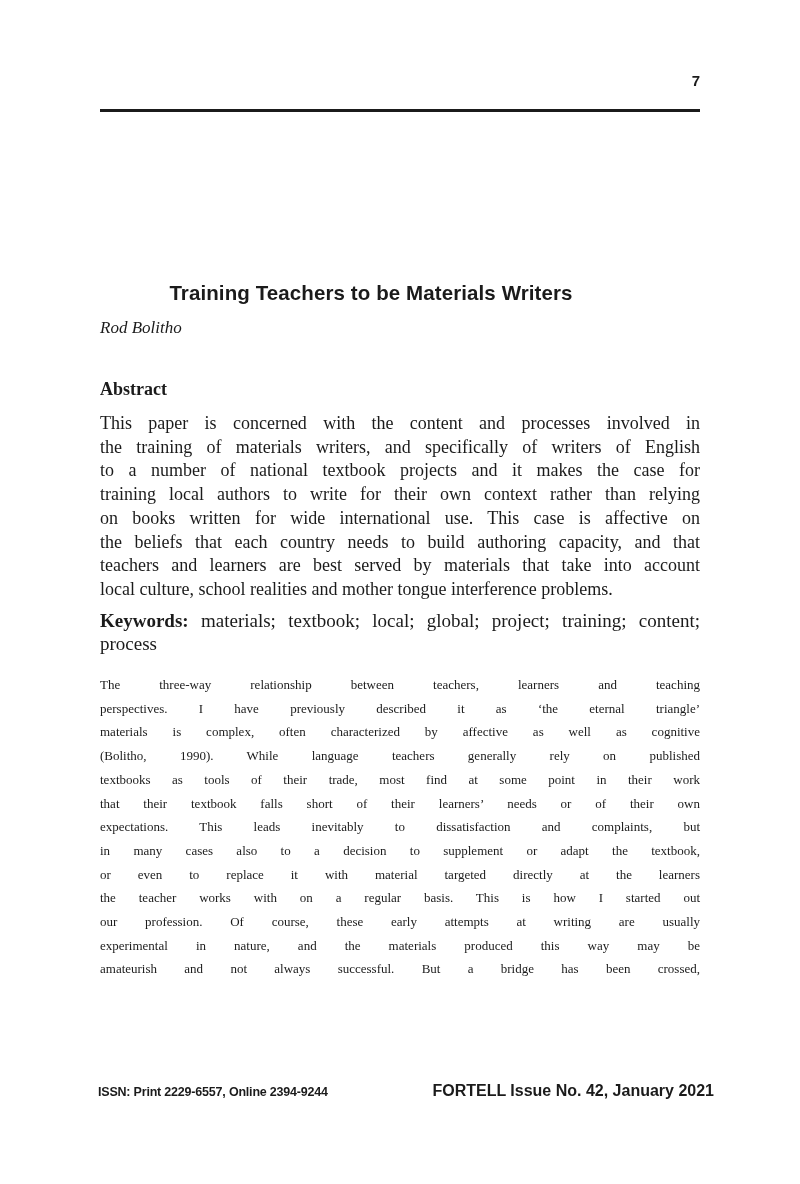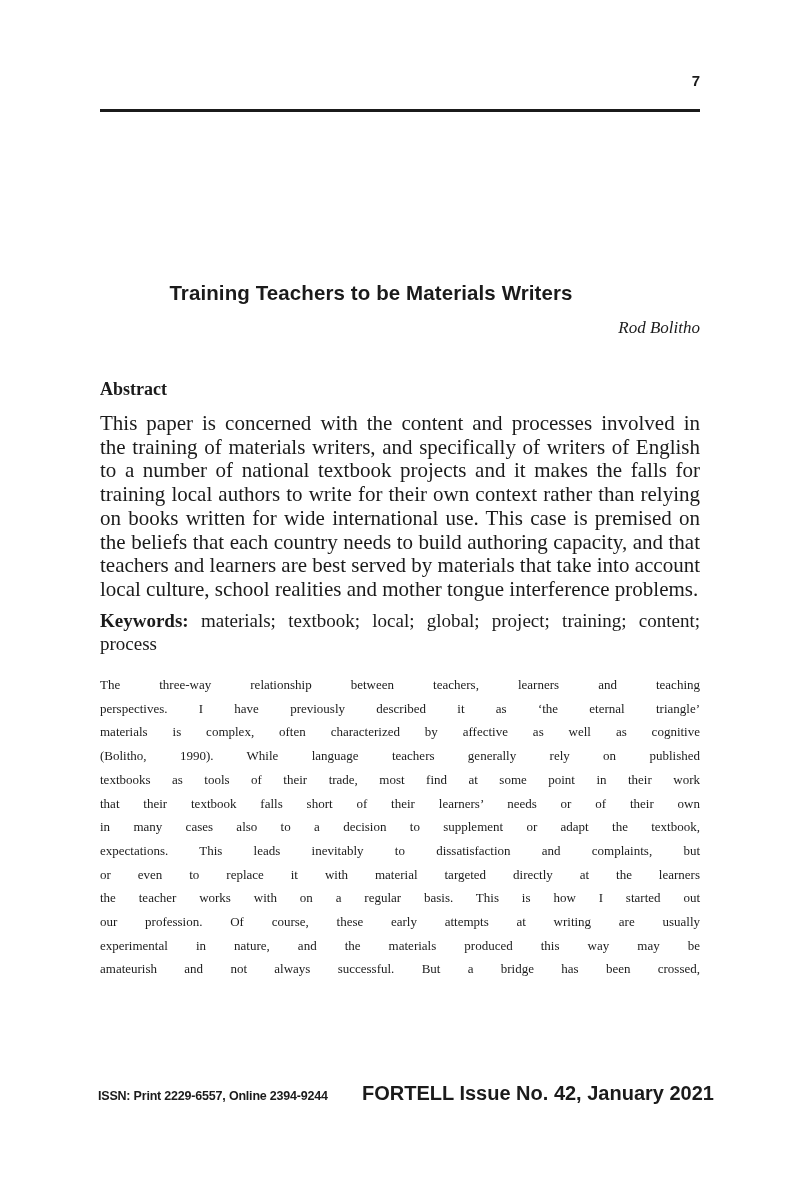--- a/index.html
+++ b/index.html
@@ -35,32 +35,31 @@
     text-align: center;
     padding-right: 58px; 
     font-family: "Liberation Sans", sans-serif;
     font-weight: bold;
     font-size: 20.5px;
     line-height: 25px;
     letter-spacing: 0.1px;
   }
   .author {
     margin-top: 6px;
-    text-align: right;
     font-style: italic;
     font-size: 17px;
     line-height: 21px;
   }
   .abstract-heading {
     margin-top: 41px;
     font-weight: bold;
     font-size: 18px;
     line-height: 20px;
   }
-  .para { margin-top: 13px; font-size: 21px; }
+  .para { margin-top: 13px; font-size: 18px; }
   .keywords { margin-top: 7px; font-size: 19px; }
   .bodypara { margin-top: 17px; font-size: 13px; }
   .tline, .kline {
     line-height: 23.7px;
     text-align: justify;
     text-align-last: justify;
   }
   .tline.lastline, .kline.lastline { text-align-last: left; }
   .kline b { font-weight: bold; }
   .footer {
@@ -68,64 +67,64 @@
     top: 1082px;
     left: 98px;
     right: 86px;
     display: flex;
     justify-content: space-between;
     align-items: baseline;
     font-family: "Liberation Sans", sans-serif;
     font-weight: bold;
   }
   .footer .issn  { font-size: 12.5px; letter-spacing: -0.2px; }
-  .footer .issue { font-size: 20px; margin-left: 32px; }
+  .footer .issue { font-size: 16px; margin-left: 32px; }
 </style>
 </head>
 <body>
 
 <div class="content">
 
   <div class="pageno">7</div>
 
   <div class="rule"></div>
 
   <h1 class="title" style="margin:168px 0 12px 0;">Training Teachers to be Materials Writers</h1>
 
   <div class="author">Rod Bolitho</div>
 
   <div class="abstract-heading">Abstract</div>
 
   <div class="para">
       <div class="tline">This paper is concerned with the content and processes involved in</div>
       <div class="tline">the training of materials writers, and specifically of writers of English</div>
-      <div class="tline">to a number of national textbook projects and it makes the falls for</div>
+      <div class="tline">to a number of national textbook projects and it makes the case for</div>
       <div class="tline">training local authors to write for their own context rather than relying</div>
-      <div class="tline">on books written for wide international use. This case is premised on</div>
+      <div class="tline">on books written for wide international use. This case is affective on</div>
       <div class="tline">the beliefs that each country needs to build authoring capacity, and that</div>
       <div class="tline">teachers and learners are best served by materials that take into account</div>
       <div class="tline lastline">local culture, school realities and mother tongue interference problems.</div>
     </div>
 
   <div class="keywords">
     <div class="kline">
       <b>Keywords:</b><span> materials; textbook; local; global; project; training; content;</span>
     </div>
     <div class="kline lastline">process</div>
   </div>
 
   <div class="bodypara">
       <div class="tline">The three-way relationship between teachers, learners and teaching</div>
       <div class="tline">perspectives. I have previously described it as ‘the eternal triangle’</div>
       <div class="tline">materials is complex, often characterized by affective as well as cognitive</div>
       <div class="tline">(Bolitho, 1990). While language teachers generally rely on published</div>
       <div class="tline">textbooks as tools of their trade, most find at some point in their work</div>
       <div class="tline">that their textbook falls short of their learners’ needs or of their own</div>
+      <div class="tline">expectations. This leads inevitably to dissatisfaction and complaints, but</div>
       <div class="tline">in many cases also to a decision to supplement or adapt the textbook,</div>
-      <div class="tline">expectations. This leads inevitably to dissatisfaction and complaints, but</div>
       <div class="tline">or even to replace it with material targeted directly at the learners</div>
       <div class="tline">the teacher works with on a regular basis. This is how I started out</div>
       <div class="tline">our profession. Of course, these early attempts at writing are usually</div>
       <div class="tline">experimental in nature, and the materials produced this way may be</div>
       <div class="tline">amateurish and not always successful. But a bridge has been crossed,</div>
     </div>
 
 </div>
 
 <div class="footer">

